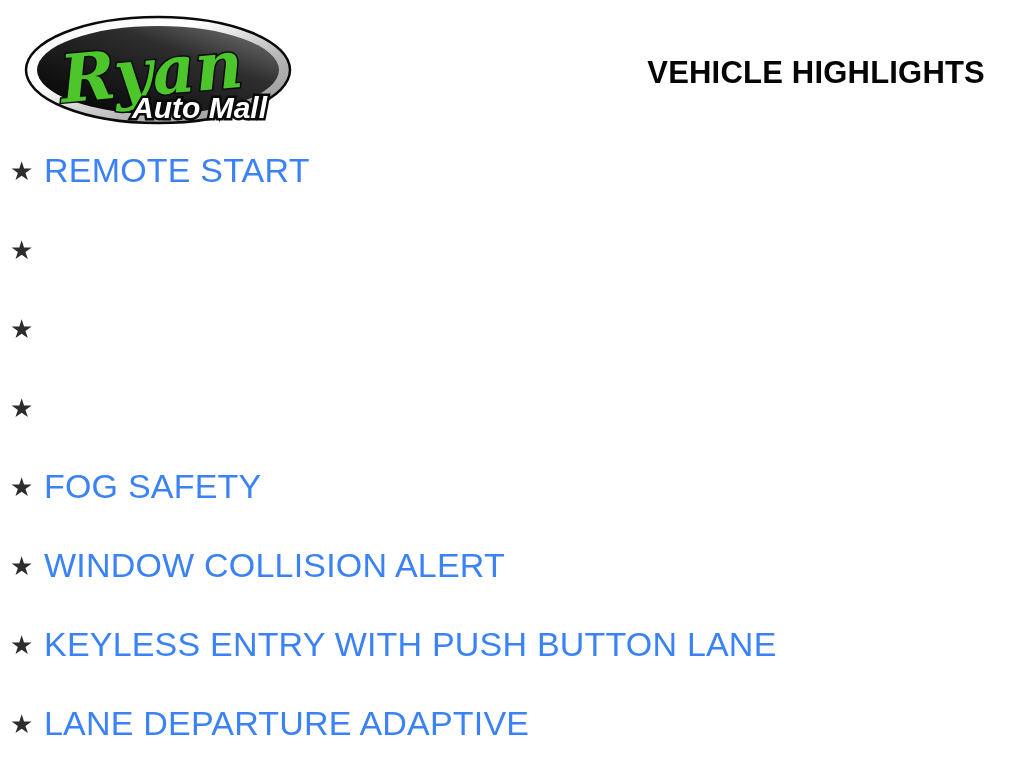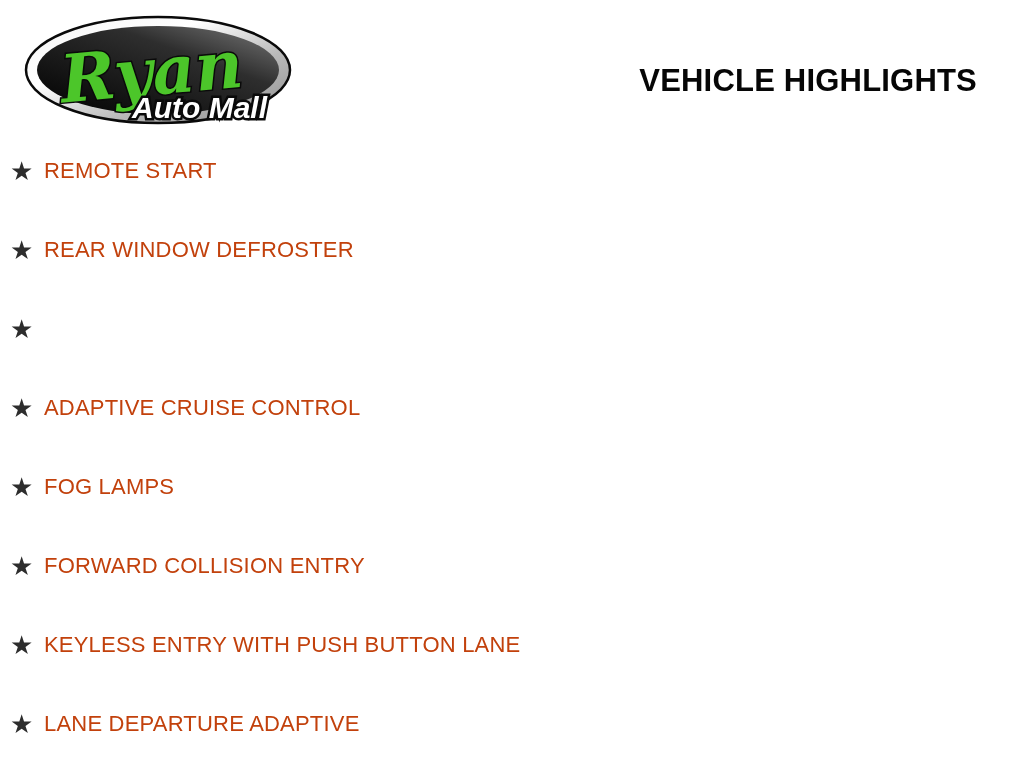--- a/index.html
+++ b/index.html
@@ -25,21 +25,21 @@
     top: 12px;
     width: 272px;
     height: 114px;
   }
   .logo svg { display: block; width: 100%; height: 100%; }
   
   .page-title {
     position: absolute;
     top: 47px;
     right: 31px;
-    margin: 16px;
+    margin: 8px;
     font-size: 31px;
     font-weight: bold;
     color: #060606;
     letter-spacing: 0.2px;
     white-space: nowrap;
   }
   
   .highlights {
     position: absolute;
     left: 10px;
@@ -55,22 +55,22 @@
   }
   .star {
     width: 34px;
     flex: 0 0 34px;
     font-family: "DejaVu Sans", sans-serif;
     font-size: 26px;
     line-height: 1;
     color: #2d2d2d;
   }
   .label {
-    font-size: 22px;
-    color: #c2410c;
+    font-size: 34px;
+    color: #3b82f6;
     letter-spacing: 0.2px;
     white-space: nowrap;
   }
 </style>
 </head>
 <body>
 
 <div class="page">
 
   <div class="logo">
@@ -101,36 +101,34 @@
 
   <h1 class="page-title">VEHICLE HIGHLIGHTS</h1>
 
   <ul class="highlights">
       <li class="highlight-row">
       <span class="star">★</span>
       <span class="label">REMOTE START</span>
     </li>
       <li class="highlight-row">
       <span class="star">★</span>
-      <span class="label">REAR WINDOW DEFROSTER</span>
     </li>
       <li class="highlight-row">
       <span class="star">★</span>
     </li>
       <li class="highlight-row">
       <span class="star">★</span>
-      <span class="label">ADAPTIVE CRUISE CONTROL</span>
     </li>
       <li class="highlight-row">
       <span class="star">★</span>
-      <span class="label">FOG LAMPS</span>
+      <span class="label">FOG SAFETY</span>
     </li>
       <li class="highlight-row">
       <span class="star">★</span>
-      <span class="label">FORWARD COLLISION ENTRY</span>
+      <span class="label">WINDOW COLLISION ALERT</span>
     </li>
       <li class="highlight-row">
       <span class="star">★</span>
       <span class="label">KEYLESS ENTRY WITH PUSH BUTTON LANE</span>
     </li>
       <li class="highlight-row">
       <span class="star">★</span>
       <span class="label">LANE DEPARTURE ADAPTIVE</span>
     </li>
     </ul>

